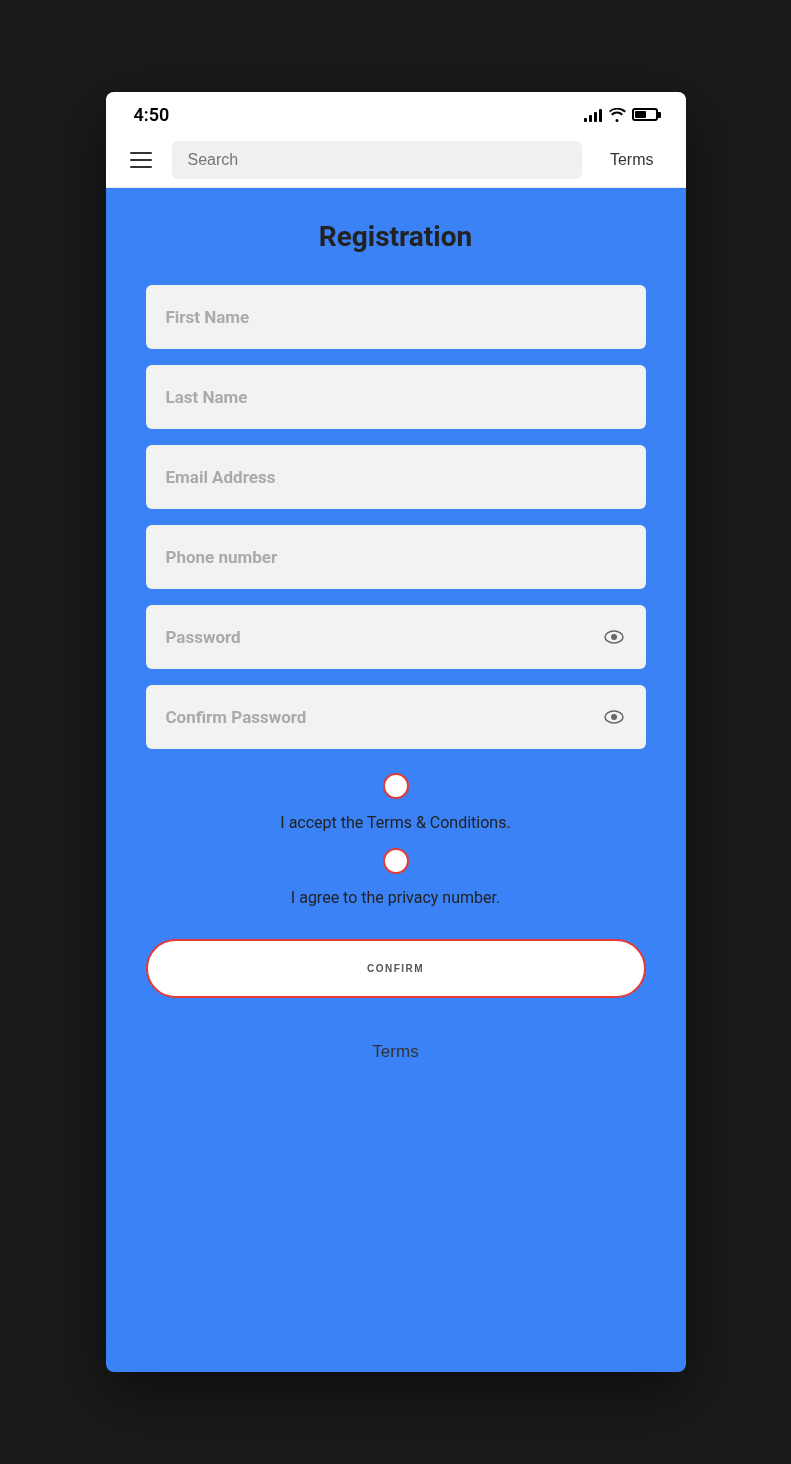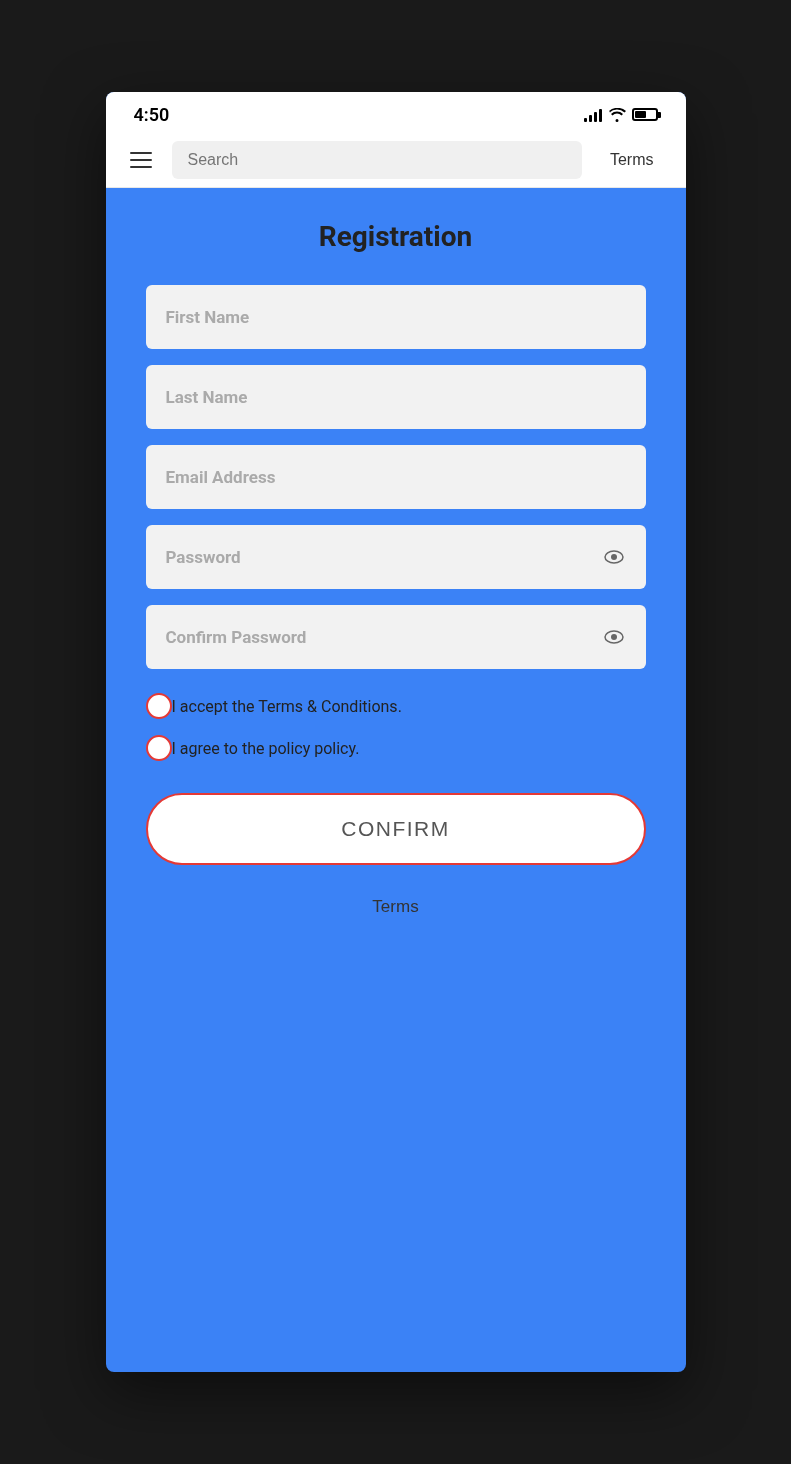--- a/index.html
+++ b/index.html
@@ -218,23 +218,24 @@
 
     
     .checkbox-group {
       margin-top: 24px;
       margin-bottom: 32px;
     }
 
     .checkbox-item {
       display: flex;
       align-items: center;
-      gap: 0;
+      gap: 14px;
       margin-bottom: 16px;
       cursor: pointer;
+      flex-direction: column;
     }
 
     .radio-circle {
       width: 26px;
       height: 26px;
       border-radius: 50%;
       border: 2px solid #e53935;
       background: #fff;
       flex-shrink: 0;
       display: flex;
@@ -249,27 +250,27 @@
       font-weight: 400;
     }
 
     
     .confirm-btn {
       width: 100%;
       padding: 22px;
       border: 2px solid #e53935;
       border-radius: 50px;
       background: #fff;
-      font-size: 21px;
-      font-weight: 400;
+      font-size: 10px;
+      font-weight: 700;
       letter-spacing: 1.5px;
       color: #555;
       cursor: pointer;
       text-transform: uppercase;
-      margin-bottom: 24px;
+      margin-bottom: 36px;
     }
 
     .skip-btn {
       width: 100%;
       background: none;
       border: none;
       font-size: 17px;
       color: #333;
       cursor: pointer;
       text-align: center;
@@ -323,20 +324,23 @@
       <div class="form-group">
         <input class="form-input" type="text" placeholder="Last Name" style="">
       </div>
 
       
       <div class="form-group">
         <input class="form-input" type="email" placeholder="Email Address" style="">
       </div>
 
       
+      <div class="form-group">
+        <input class="form-input" type="tel" placeholder="Phone number" style="">
+      </div>
 
       
       <div class="form-group">
         <div class="input-wrapper">
           <input class="form-input" type="password" placeholder="Password" style="">
           <button class="eye-icon-btn">
             <svg class="eye-svg" viewBox="0 0 24 24" fill="none" stroke="#666" stroke-width="1.5">
               <ellipse cx="12" cy="12" rx="9" ry="6"></ellipse>
               <circle cx="12" cy="12" r="3" fill="#666" stroke="none"></circle>
             </svg>
@@ -358,21 +362,21 @@
       </div>
 
       
       <div class="checkbox-group">
         <div class="checkbox-item">
           <div class="radio-circle"></div>
           <span class="checkbox-label">I accept the Terms &amp; Conditions.</span>
         </div>
         <div class="checkbox-item">
           <div class="radio-circle"></div>
-          <span class="checkbox-label">I agree to the policy policy.</span>
+          <span class="checkbox-label">I agree to the privacy number.</span>
         </div>
       </div>
 
       
       <button class="confirm-btn">CONFIRM</button>
 
       
       <button class="skip-btn">Terms</button>
 
     </div>

